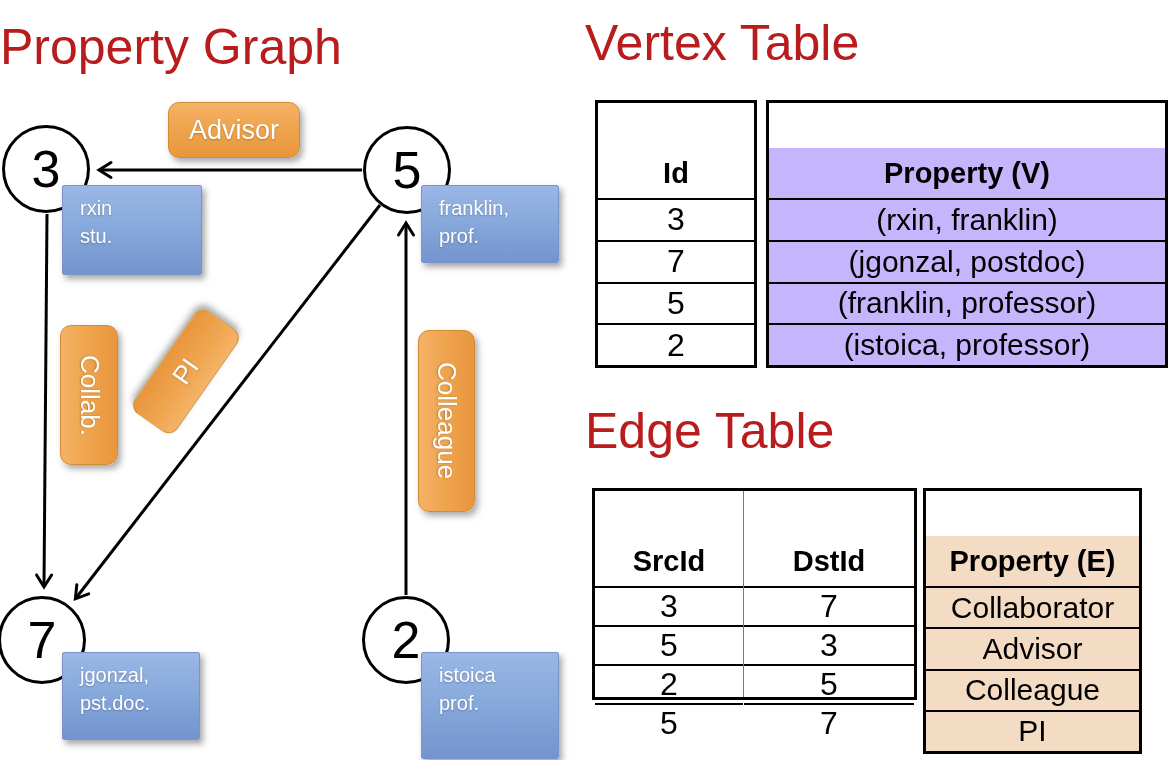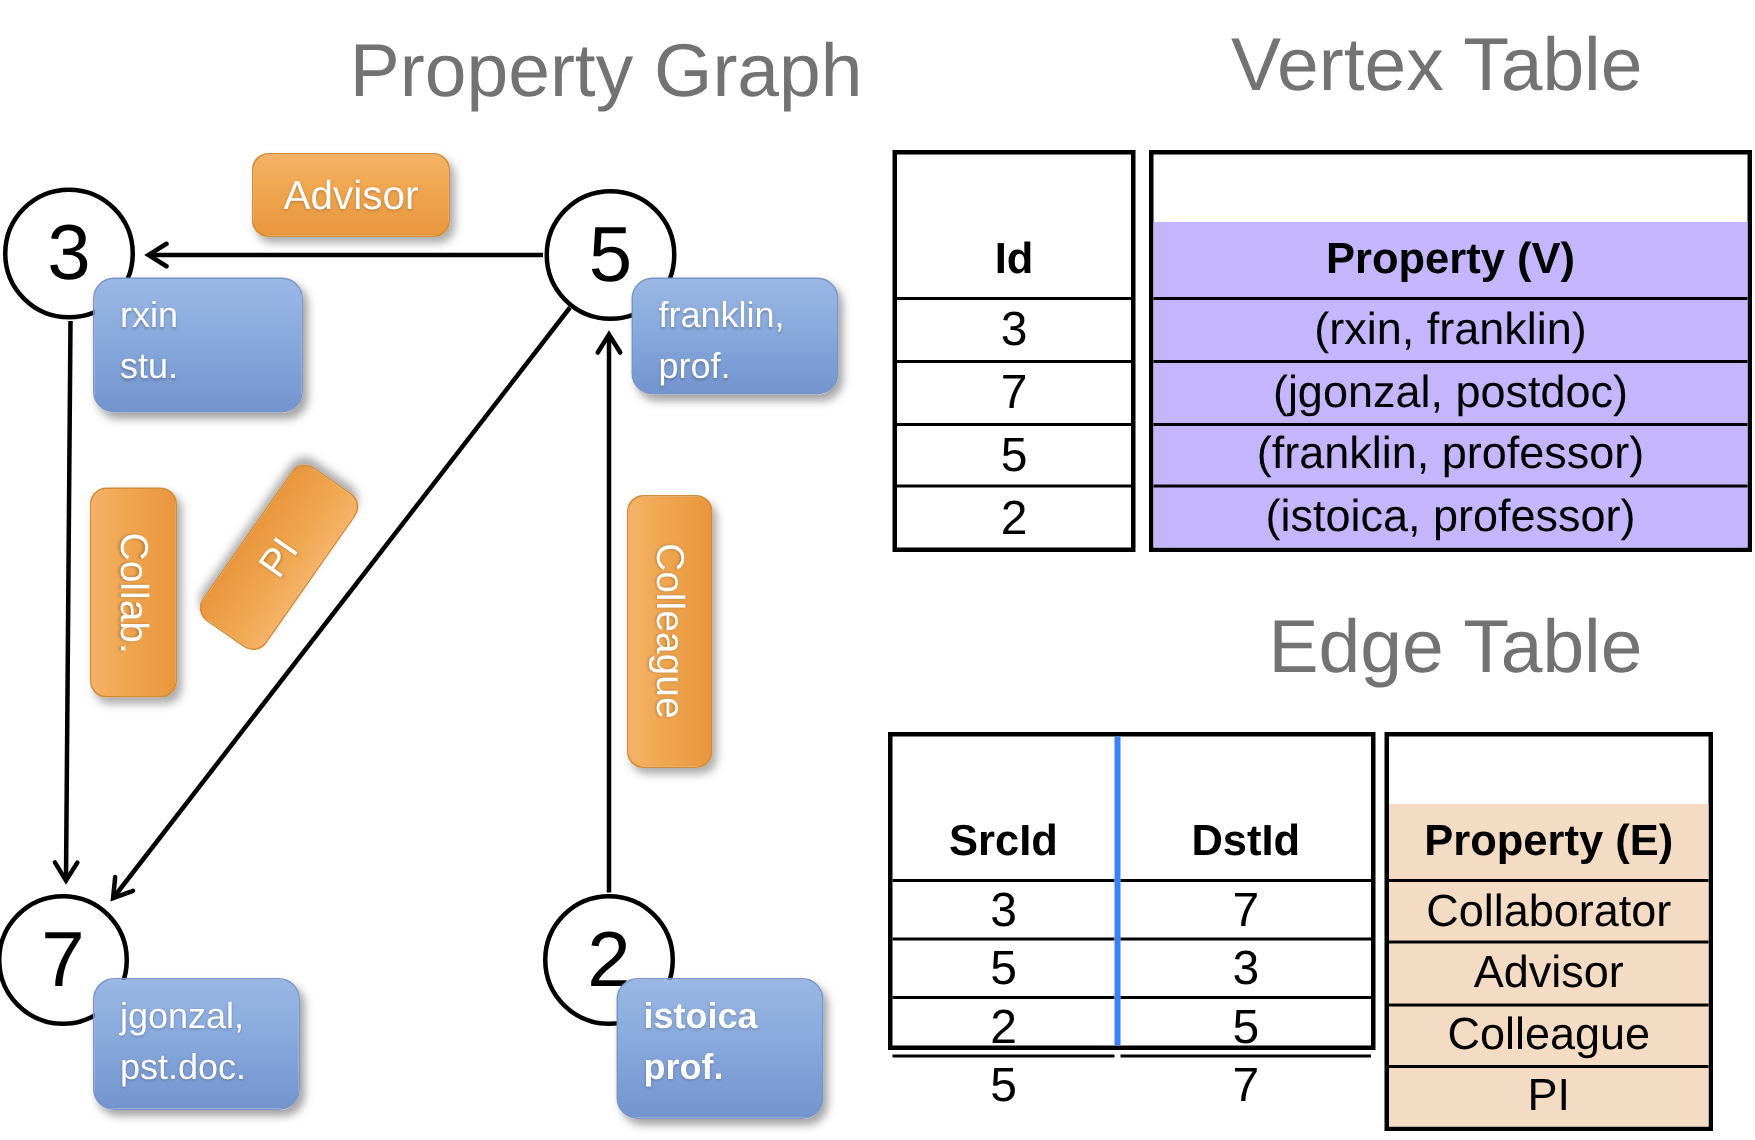--- a/index.html
+++ b/index.html
@@ -1,36 +1,36 @@
 <!DOCTYPE html>
 <html><head>
 <meta charset="utf-8">
 <style>
   html,body{margin:0;padding:0;background:#fff;}
   #canvas{
     position:relative;width:1170px;height:760px;overflow:hidden;
     font-family:"Liberation Sans",sans-serif;color:#000;background:#fff;
   }
   .title{
-    position:absolute;text-align:right;font-size:50px;font-weight:300;
-    letter-spacing:0px;color:#737373;white-space:nowrap;
+    position:absolute;text-align:left;font-size:50px;font-weight:300;
+    letter-spacing:0px;color:#b91c1c;white-space:nowrap;
   }
   
   #graph-svg{position:absolute;left:0;top:0;width:585px;height:760px;}
   .vertex{
     position:absolute;width:88px;height:88px;border:3.5px solid #000;border-radius:50%;
     background:#fff;display:flex;align-items:center;justify-content:center;
     font-size:52px;font-weight:300;box-sizing:border-box;
   }
   .propbox{
-    position:absolute;border-radius:14px;color:#fff;
+    position:absolute;border-radius:2px;color:#fff;
     background:linear-gradient(180deg,#9ab7e5 0%,#8aabdd 40%,#7394ce 100%);
     border:1px solid #7a94c7;
     box-shadow:3px 4px 6px rgba(90,90,90,.55);
-    font-size:24px;line-height:1.4;padding:8px 0 0 17px;box-sizing:border-box;
+    font-size:20px;line-height:1.4;padding:8px 0 0 17px;box-sizing:border-box;
     text-shadow:0 1px 2px rgba(0,0,0,.25);
   }
   .elabel{
     position:absolute;color:#fff;border-radius:11px;
     background:linear-gradient(180deg,#f5b267 0%,#efa54e 45%,#e8963d 100%);
     border:1px solid #d28c35;
     box-shadow:3px 4px 6px rgba(90,90,90,.5);
     display:flex;align-items:center;justify-content:center;
     font-size:27px;text-shadow:0 1px 2px rgba(0,0,0,.25);box-sizing:border-box;
   }
@@ -39,21 +39,21 @@
     background:linear-gradient(90deg,#f5b267 0%,#efa54e 45%,#e8963d 100%);
     font-size:26px;
   }
   
   .subtable{
     position:absolute;border:3px solid #000;box-sizing:border-box;
     display:flex;flex-direction:column;background:#fff;
   }
   .cols{flex-direction:row;}
   .tcol{flex:1;display:flex;flex-direction:column;}
-  .tcol.divide{border-left:4px solid #3b82f6;}
+  .tcol.divide{border-left:1px solid #3b82f6;}
   .cell{
     border-top:2px solid #000;flex:1;display:flex;align-items:center;justify-content:center;
     font-size:32px;font-weight:300;white-space:nowrap;
   }
   .cell:first-child{border-top:none;margin-top:45px;}
   .cell.hdr{flex:none;height:50px;font-size:29px;font-weight:bold;}
   .bluefill{background:#c4b5fd;}
   .tanfill{background:#f3dcc3;}
   .cell.propcell{font-size:30px;}
 </style>
@@ -94,21 +94,21 @@
     <div>stu.</div>
   </div>
   <div class="propbox" style="left:421px;top:185px;width:138px;height:78px;">
     <div>franklin,</div>
     <div>prof.</div>
   </div>
   <div class="propbox" style="left:62px;top:652px;width:138px;height:88px;">
     <div>jgonzal,</div>
     <div>pst.doc.</div>
   </div>
-  <div class="propbox" style="left:411px;top:652px;width:138px;height:94px;font-weight:bold;">
+  <div class="propbox" style="left:421px;top:652px;width:138px;height:107px;">
     <div>istoica</div>
     <div>prof.</div>
   </div>
 
   <div class="elabel" style="left:168px;top:102px;width:132px;height:56px;">Advisor</div>
   <div class="elabel vlabel" style="left:60px;top:325px;width:58px;height:140px;">Collab.</div>
   <div class="elabel vlabel" style="left:160px;top:309px;width:52px;height:125px;transform:rotate(215deg);">PI</div>
   <div class="elabel vlabel" style="left:418px;top:330px;width:57px;height:182px;">Colleague</div>
 
   <div class="title" style="left:585px;top:14px;width:510px;">Vertex Table</div>

